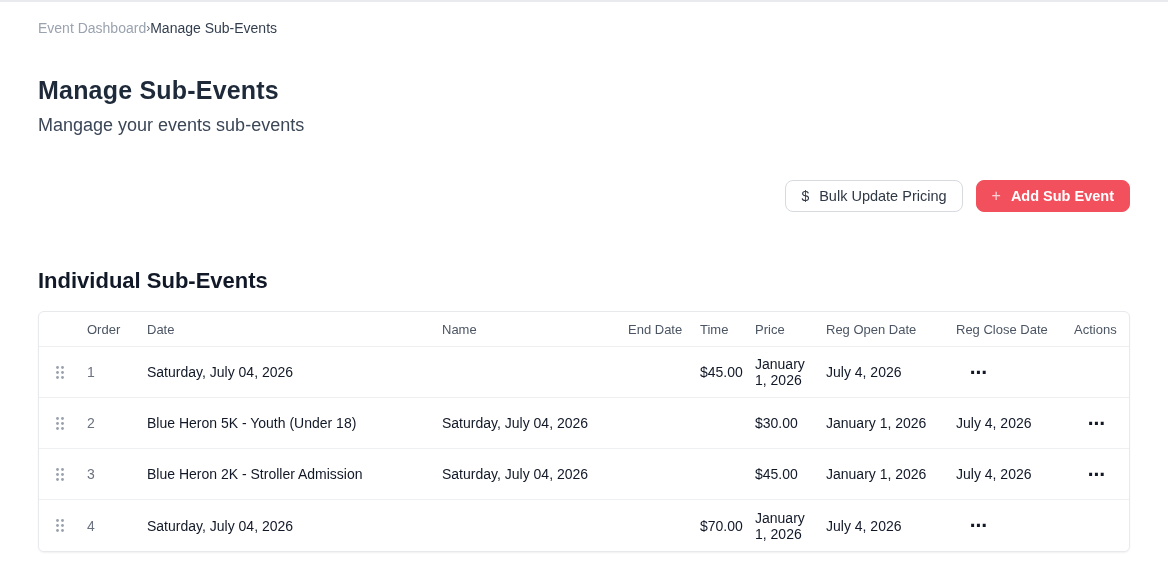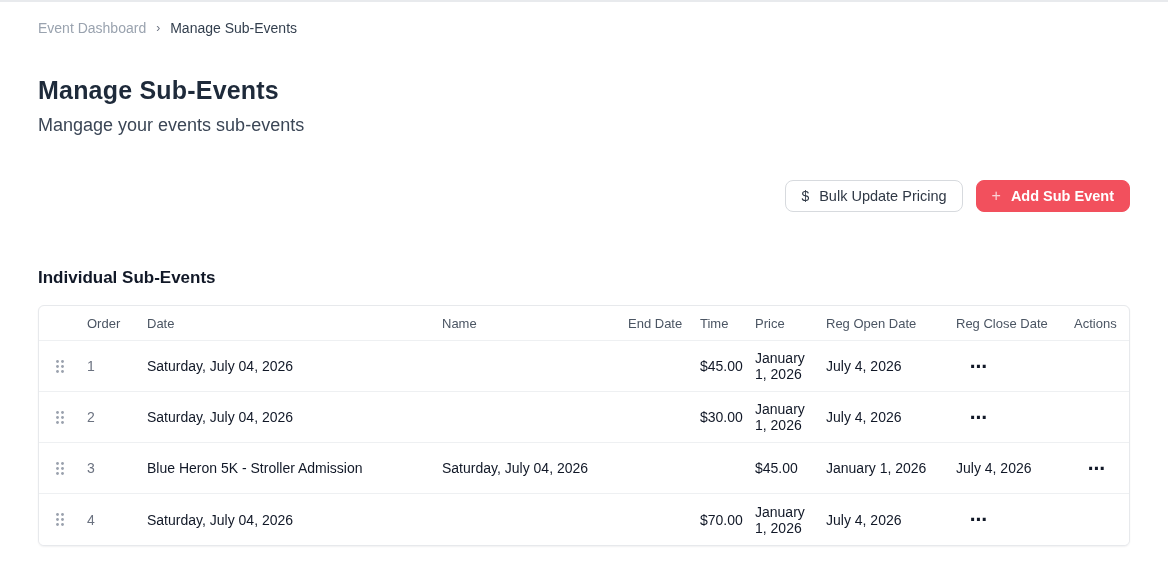--- a/index.html
+++ b/index.html
@@ -13,21 +13,21 @@
   .top-rule {
     height: 2px; width: 100%;
     background: #e8eaed;
   }
   .page {
     padding: 0 38px;
   }
   
   .breadcrumb {
     margin-top: 18px;
-    display: flex; align-items: center; gap: 10px;
+    display: flex; align-items: center; 
     font-size: 14px;
   }
   .crumb-muted { color: #9aa3af; cursor: pointer; }
   .crumb-sep { color: #6b7280; font-size: 12px; }
   .crumb-current { color: #333f4e; }
   
   .page-title {
     margin-top: 40px;
     font-size: 25px;
     font-weight: 700;
@@ -63,21 +63,21 @@
   .btn-primary {
     background: #f2505d;
     border: 1px solid #f2505d;
     color: #ffffff;
     font-weight: 600;
   }
   .btn-primary .btn-icon { color: #fbd0d4; font-weight: 400; font-size: 16px; }
   
   .section-title {
     margin-top: 56px;
-    font-size: 17px;
+    font-size: 22px;
     font-weight: 700;
     color: #111827;
   }
   
   .table-card {
     margin-top: 17px;
     border: 1px solid #e7e9ec;
     border-radius: 6px;
     background: #ffffff;
     box-shadow: 0 1px 2px rgba(16,24,40,0.06);
@@ -203,20 +203,21 @@
                 <circle cx="7.5" cy="2.5" r="1.4"></circle>
                 <circle cx="2.5" cy="7.5" r="1.4"></circle>
                 <circle cx="7.5" cy="7.5" r="1.4"></circle>
                 <circle cx="2.5" cy="12.5" r="1.4"></circle>
                 <circle cx="7.5" cy="12.5" r="1.4"></circle>
               </g>
             </svg>
         </span>
       </div>
       <div class="cell cell-order">2</div>
+      <div class="cell">Blue Heron 5K - Youth (Under 18)</div>
       <div class="cell">Saturday, July 04, 2026</div>
       <div class="cell"></div>
       <div class="cell"></div>
       <div class="cell">$30.00</div>
       <div class="cell">January 1, 2026</div>
       <div class="cell">July 4, 2026</div>
       <div class="cell cell-actions">
         <button class="ellipsis-btn">⋯</button>
       </div>
     </div>
@@ -230,21 +231,21 @@
                 <circle cx="7.5" cy="2.5" r="1.4"></circle>
                 <circle cx="2.5" cy="7.5" r="1.4"></circle>
                 <circle cx="7.5" cy="7.5" r="1.4"></circle>
                 <circle cx="2.5" cy="12.5" r="1.4"></circle>
                 <circle cx="7.5" cy="12.5" r="1.4"></circle>
               </g>
             </svg>
         </span>
       </div>
       <div class="cell cell-order">3</div>
-      <div class="cell">Blue Heron 5K - Stroller Admission</div>
+      <div class="cell">Blue Heron 2K - Stroller Admission</div>
       <div class="cell">Saturday, July 04, 2026</div>
       <div class="cell"></div>
       <div class="cell"></div>
       <div class="cell">$45.00</div>
       <div class="cell">January 1, 2026</div>
       <div class="cell">July 4, 2026</div>
       <div class="cell cell-actions">
         <button class="ellipsis-btn">⋯</button>
       </div>
     </div>

